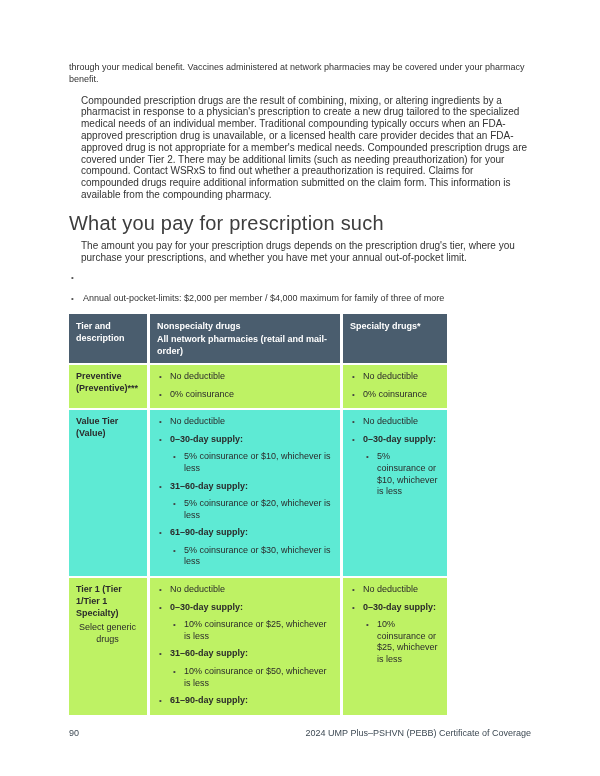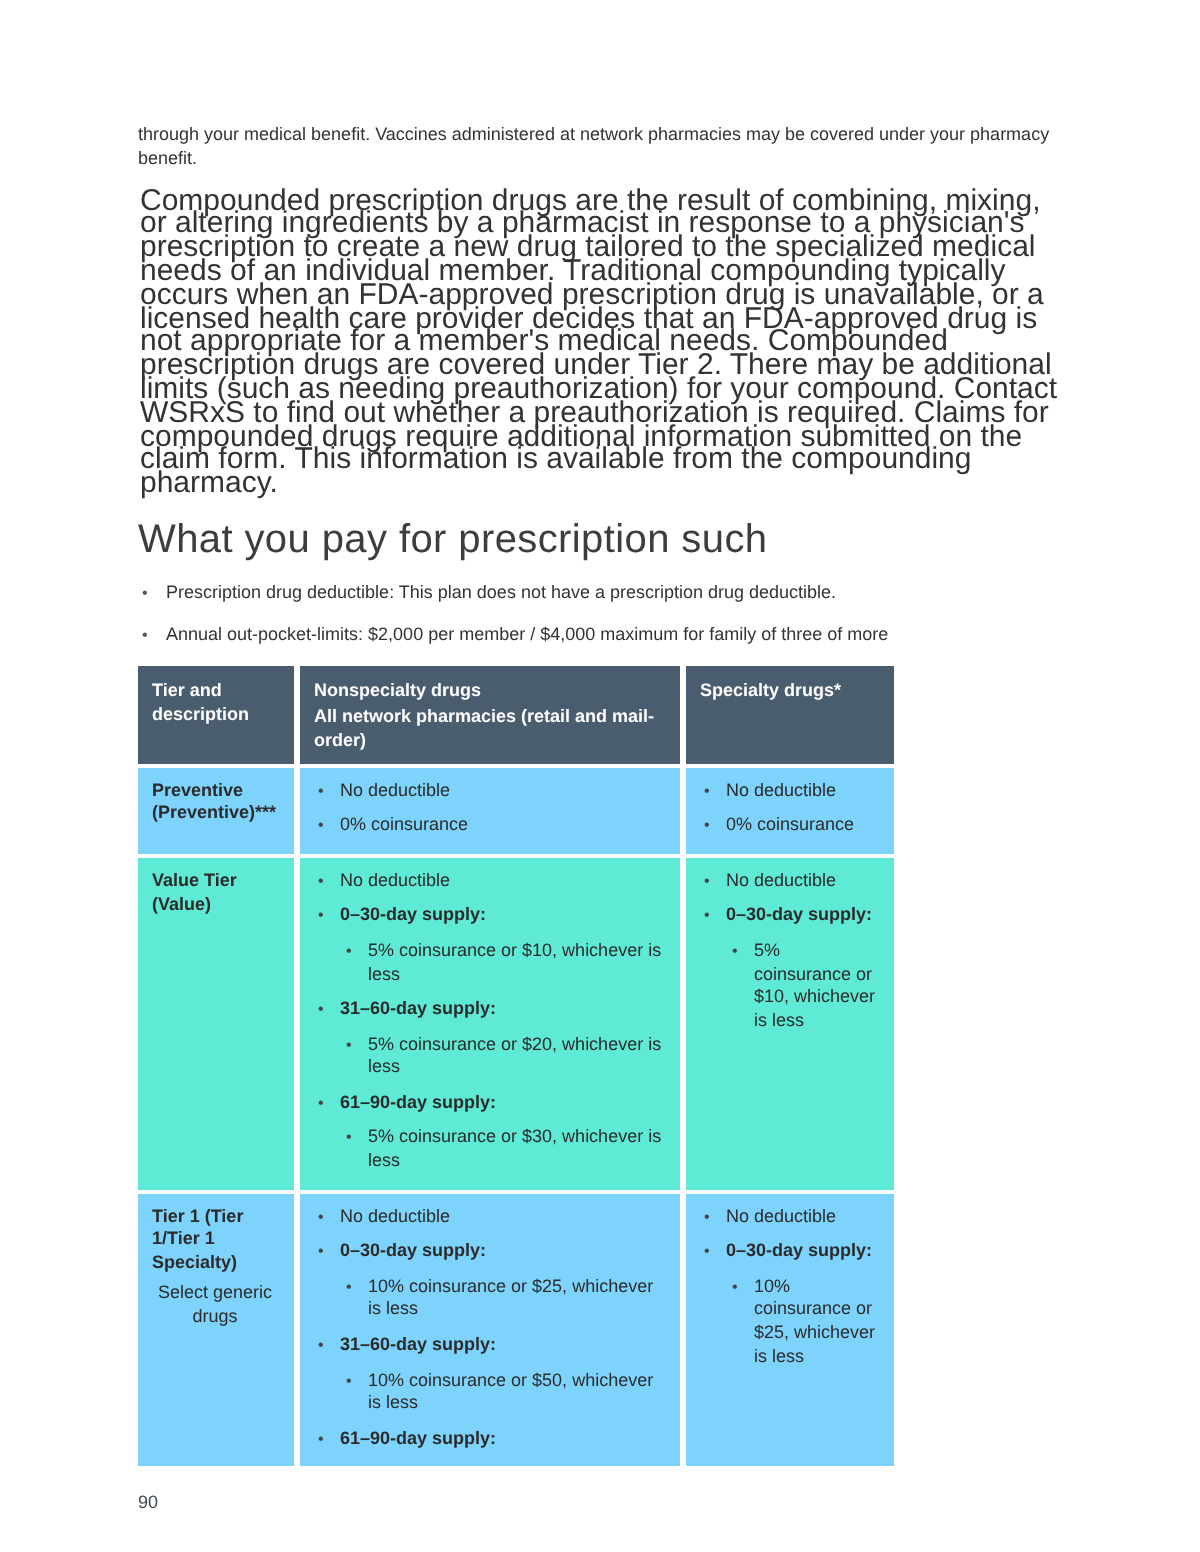--- a/index.html
+++ b/index.html
@@ -11,38 +11,38 @@
   }
   .page{position:relative;width:600px;height:776px;}
   .content{position:absolute;left:69px;top:12px;width:462px;}
 
   .intro{margin-top:50px;font-size:9px;line-height:11.8px;color:#333;}
 
   h2.section{
     margin:10px 0 2px 0;font-size:16px;line-height:19px;
     font-weight:bold;color:#1a1a1a;letter-spacing:-0.2px;
   }
-  .body-para{font-size:15px;line-height:11.8px;color:#333;margin:0 0 4px 1px;}
+  .body-para{font-size:10px;line-height:11.8px;color:#333;margin:0 0 4px 12px;}
 
   h1.big{
     margin:10px 0 5px 0;font-size:20px;line-height:24px;
     font-weight:300;color:#3d3d3d;letter-spacing:0.2px;
   }
 
   .top-bullets{margin:9px 0 0 0;}
   .top-bullet{display:flex;font-size:9px;line-height:11.8px;margin-bottom:9px;color:#333;}
   .top-bullet .bmark{width:12px;flex:0 0 12px;color:#555;font-size:8px;line-height:11.8px;padding-left:2px;}
 
   
   .tier-table{width:378px;margin-top:4px;background:#ffffff;font-size:9px;}
   .trow{display:grid;grid-template-columns:78px 190px 1fr;column-gap:3px;margin-bottom:2px;}
   .thead .cell{background:#4a5d6e;color:#ffffff;font-weight:bold;line-height:12px;padding:6px 8px 6px 7px;}
   .thead{min-height:45px;}
   .thead .cell{min-height:33px;}
-  .band-a .cell{background:#7dd3fc;}
+  .band-a .cell{background:#bef264;}
   .band-b .cell{background:#5eead4;}
   .cell{padding:6px 8px 2px 7px;color:#2b2b2b;}
   .tier-cell{font-weight:bold;line-height:11.8px;}
   .tier-title{font-weight:bold;margin-bottom:3px;}
   .tier-sub{font-weight:normal;text-align:center;}
   .body-cell{padding-left:6px;}
   .li{display:flex;line-height:11.6px;margin-bottom:6px;}
   .li .marker{flex:0 0 11px;width:11px;color:#444;font-size:8px;line-height:11.6px;padding-left:3px;}
   .li.lvl2{margin-left:14px;}
   .li.b .txt{font-weight:bold;}
@@ -57,25 +57,25 @@
 <body>
 
 <div class="page">
   <div class="content">
 
     <p class="intro">through your medical benefit. Vaccines administered at network pharmacies may be covered under your pharmacy benefit.</p>
 
     <p class="body-para">Compounded prescription drugs are the result of combining, mixing, or altering ingredients by a pharmacist in response to a physician's prescription to create a new drug tailored to the specialized medical needs of an individual member. Traditional compounding typically occurs when an FDA-approved prescription drug is unavailable, or a licensed health care provider decides that an FDA-approved drug is not appropriate for a member's medical needs. Compounded prescription drugs are covered under Tier 2. There may be additional limits (such as needing preauthorization) for your compound. Contact WSRxS to find out whether a preauthorization is required. Claims for compounded drugs require additional information submitted on the claim form. This information is available from the compounding pharmacy.</p>
 
     <h1 class="big">What you pay for prescription such</h1>
+    <p class="body-para">The amount you pay for your prescription drugs depends on the prescription drug's tier, where you purchase your prescriptions, and whether you have met your annual out-of-pocket limit.</p>
 
     <div class="top-bullets" id="top-bullets">
         <div class="top-bullet">
           <span class="bmark">•</span>
-          <span class="btxt">Prescription drug deductible: This plan does not have a prescription drug deductible.</span>
         </div>
         <div class="top-bullet">
           <span class="bmark">•</span>
           <span class="btxt">Annual out-pocket-limits:  $2,000 per member / $4,000 maximum for family of three of more</span>
         </div>
       </div>
 
     <div class="tier-table">
       <div class="trow thead" id="tier-table-head">
           <div class="cell">
@@ -208,16 +208,17 @@
                 <span class="marker">•</span>
                 <span class="txt">10% coinsurance or $25, whichever is less</span>
               </div>
             </div>
           </div>
         </div>
     </div>
 
     <div class="footer">
       <span>90</span>
+      <span>2024 UMP Plus–PSHVN (PEBB) Certificate of Coverage</span>
     </div>
 
   </div>
 </div>
 
 </body></html>

